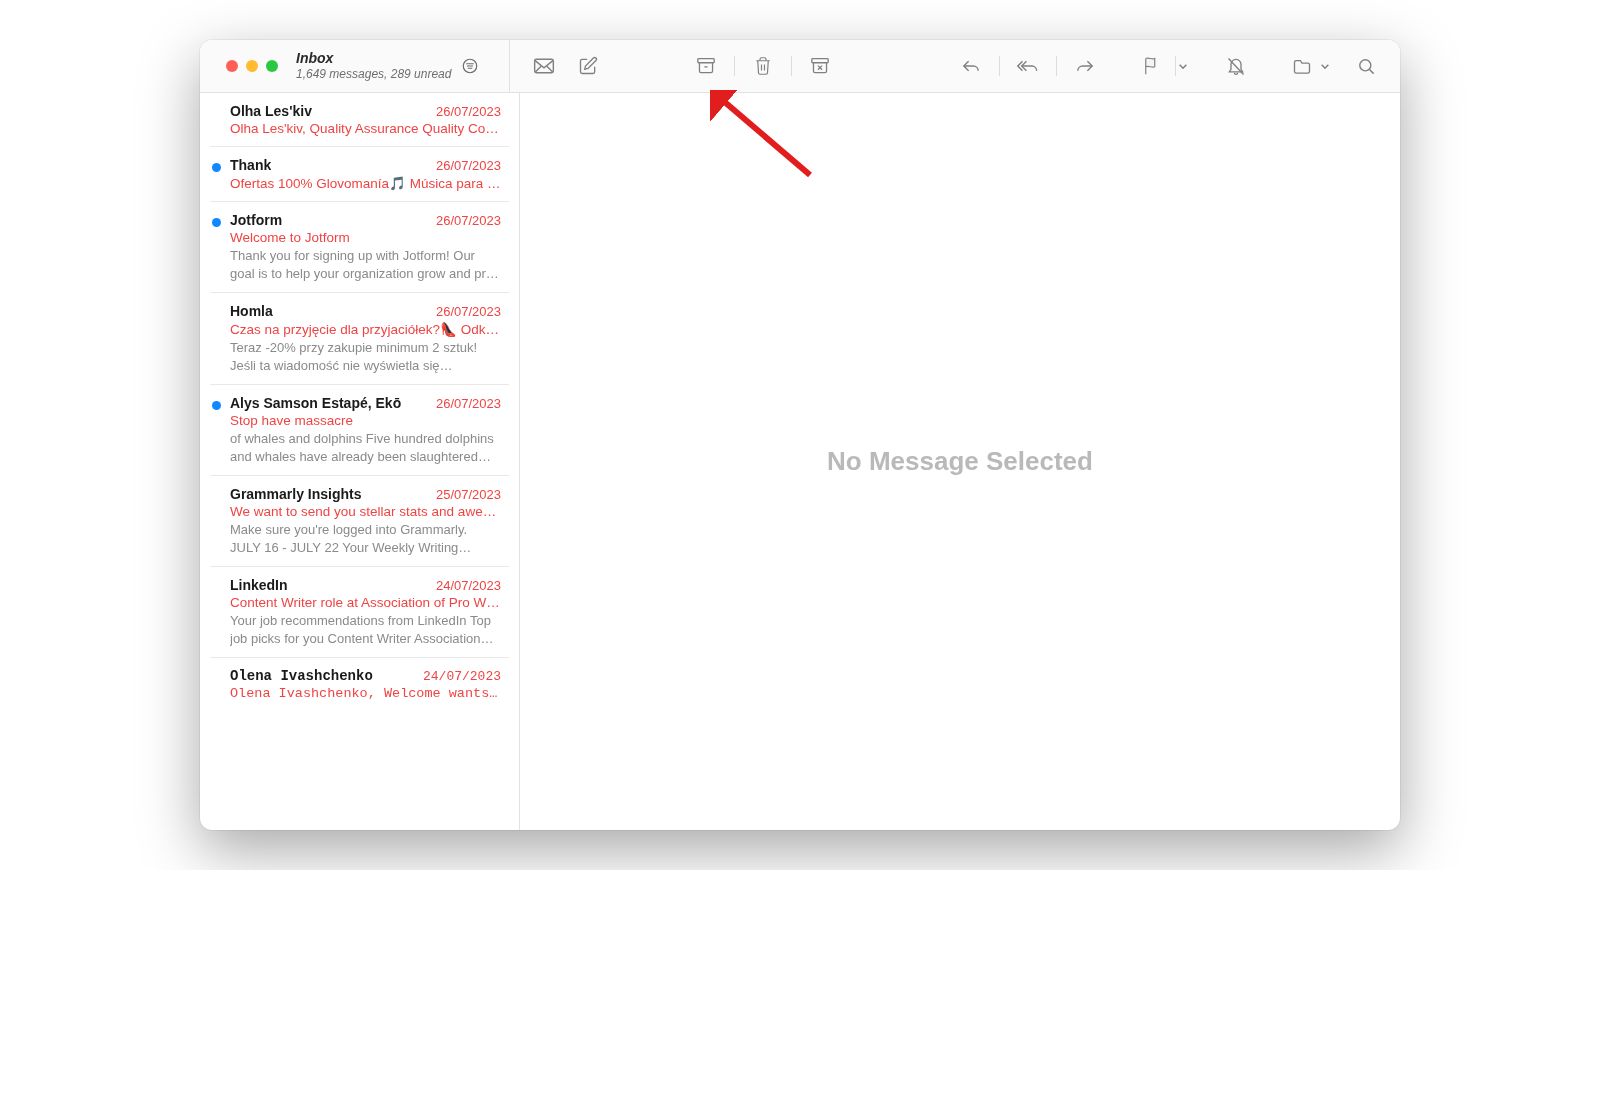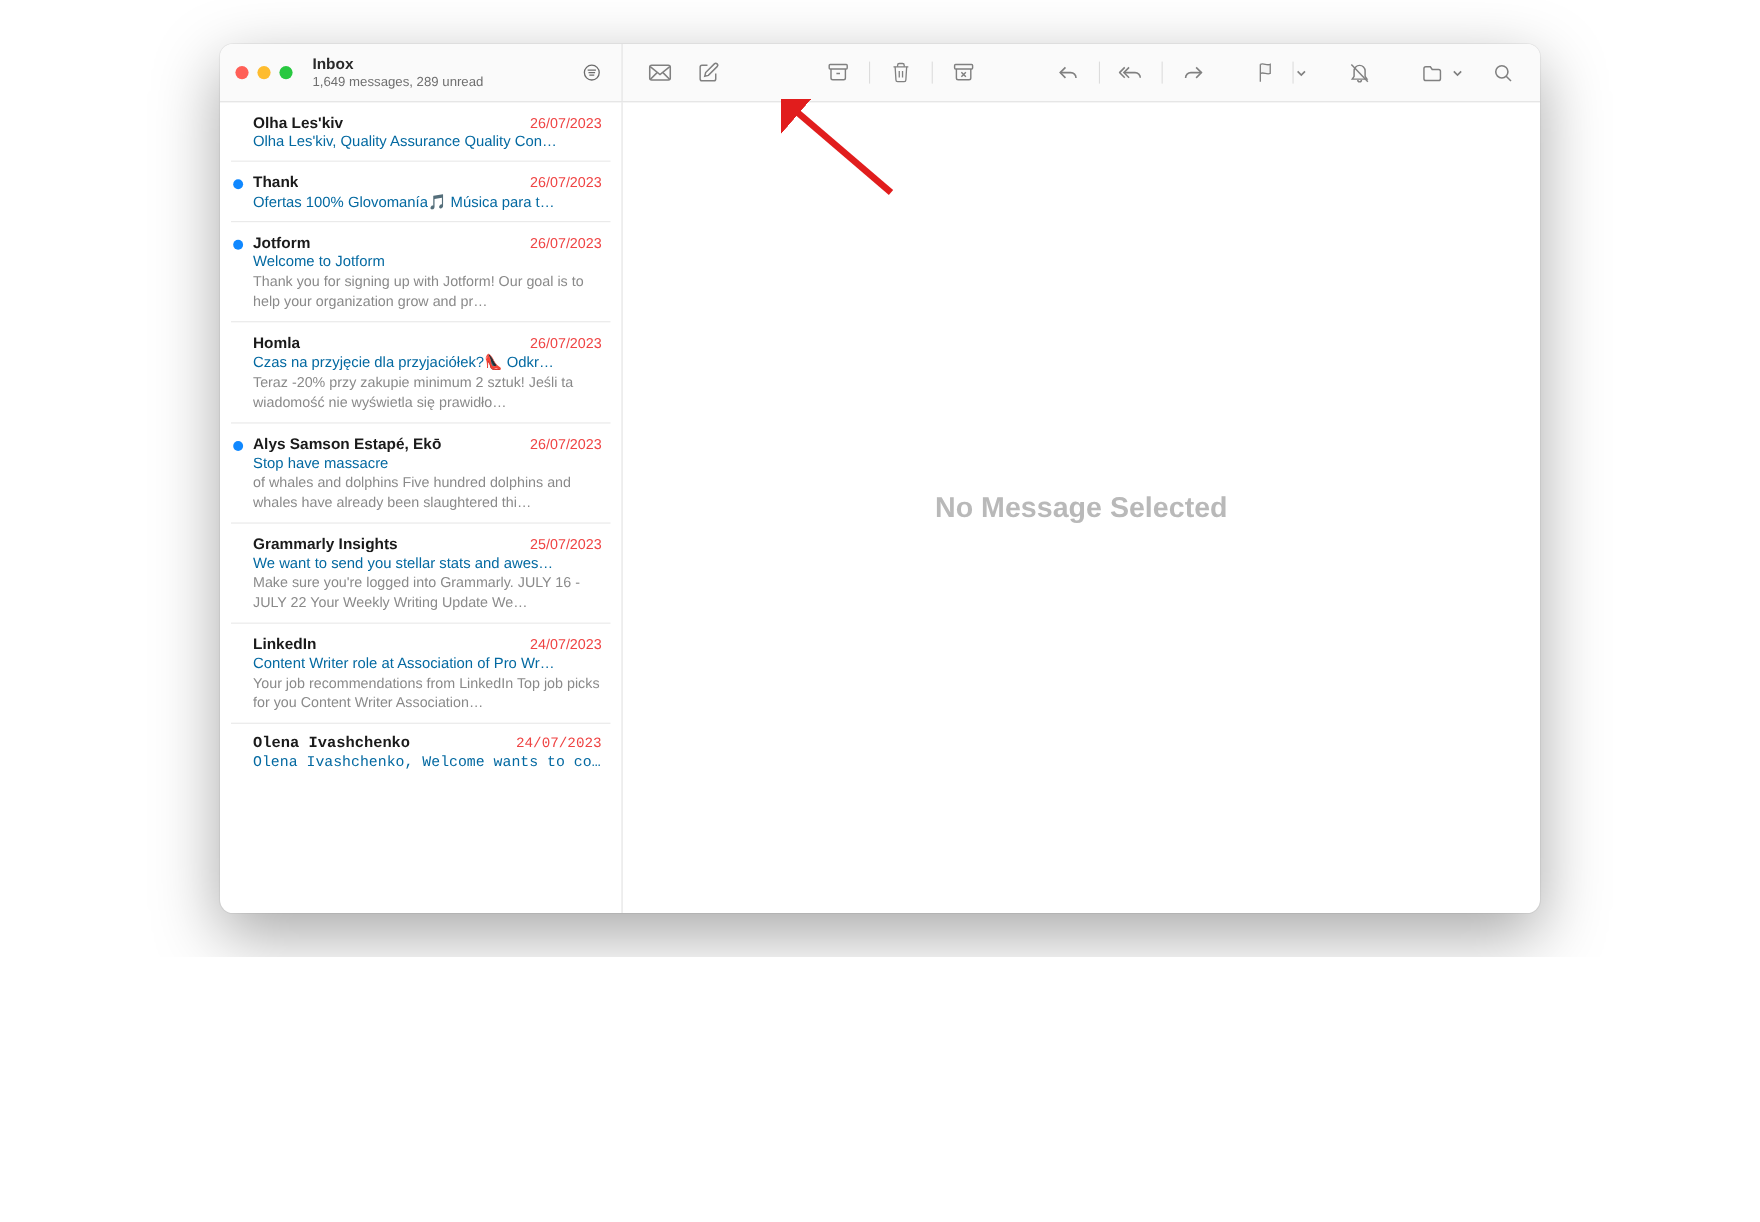--- a/index.html
+++ b/index.html
@@ -23,25 +23,26 @@
       position: relative;
     }
     .titlebar {
       height: 53px;
       background: #fafafa;
       border-bottom: 1px solid #e2e2e2;
       display: flex;
       align-items: stretch;
     }
     .titlebar-left {
-      width: 366px;
+      width: 310px;
       display: flex;
       align-items: center;
-      padding: 0 14px;
+      padding: 0 26px;
       border-right: 1px solid #e2e2e2;
+      font-style: italic;
     }
     .traffic-lights {
       display: flex;
       gap: 8px;
       margin-right: 18px;
     }
     .traffic-light {
       width: 12px;
       height: 12px;
       border-radius: 50%;
@@ -98,21 +99,21 @@
     .toolbar-spacer { flex: 0 0 70px; }
     .toolbar-flex { flex: 1; }
     .flag-group { display:flex; align-items:center; color:#808080; }
     .flag-chevron { width: 14px; display:flex; align-items:center; justify-content:center; margin-left:-4px;}
     .content {
       flex: 1;
       display: flex;
       min-height: 0;
     }
     .sidebar {
-      width: 366px;
+      width: 320px;
       border-right: 1px solid #e2e2e2;
       overflow-y: auto;
       position: relative;
     }
     .sidebar::-webkit-scrollbar { width: 14px; }
     .sidebar::-webkit-scrollbar-thumb { background: #c9c9c9; border-radius: 7px; border: 4px solid transparent; background-clip: padding-box;}
     .msg-list { padding: 0 10px; }
     .msg-item {
       padding: 10px 8px 10px 20px;
       border-bottom: 1px solid #e8e8e8;
@@ -142,21 +143,21 @@
       text-overflow: ellipsis;
       max-width: 210px;
     }
     .date {
       font-size: 13px;
       color: #ef4444;
       flex-shrink: 0;
     }
     .subject {
       font-size: 13.5px;
-      color: #0369a1;
+      color: #ef4444;
       margin-top: 2px;
       white-space: nowrap;
       overflow: hidden;
       text-overflow: ellipsis;
     }
     .preview {
       font-size: 13px;
       color: #8a8a8a;
       margin-top: 2px;
       line-height: 1.35;

